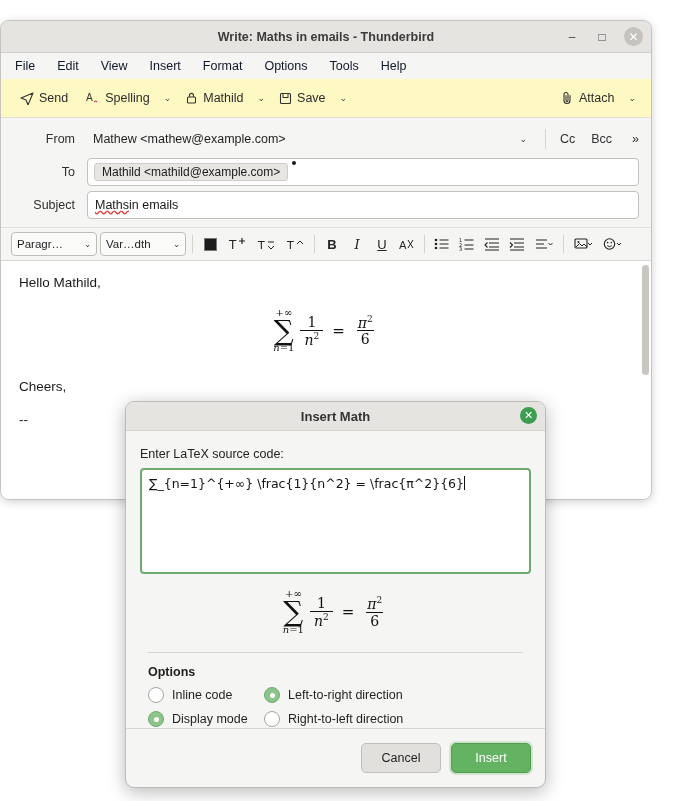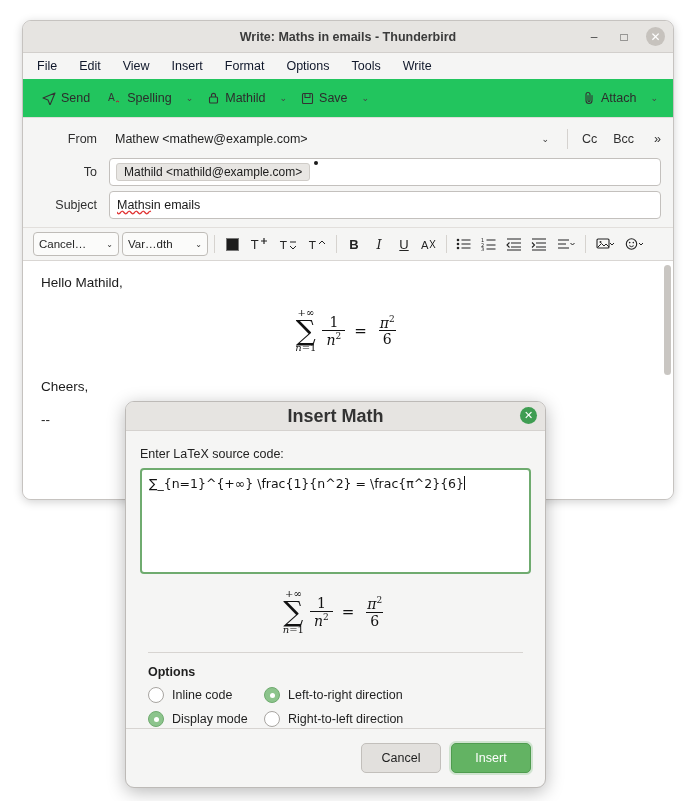--- a/index.html
+++ b/index.html
@@ -13,21 +13,21 @@
     font-family: "Liberation Sans", sans-serif;
     font-size: 13px;
     color: #202020;
     position: relative;
     overflow: hidden;
   }
 
   
   #compose-window {
     position: absolute;
-    left: 22px;
+    left: 0;
     top: 20px;
     width: 650px;
     height: 478px;
     background: #f5f5f4;
     border: 1px solid #c6c3c0;
     border-radius: 9px;
     box-shadow: 0 2px 10px rgba(0,0,0,0.18);
     overflow: hidden;
   }
 
@@ -93,21 +93,21 @@
     cursor: default;
   }
 
   
   .toolbar {
     height: 38px;
     display: flex;
     align-items: center;
     padding: 0 12px;
     gap: 4px;
-    background: #22c55e;
+    background: #fef9c3;
     border-bottom: 1px solid #e0ddda;
   }
   .tb-btn {
     display: flex;
     align-items: center;
     gap: 5px;
     padding: 4px 7px;
     border-radius: 4px;
     font-size: 12.5px;
     color: #2c2c2c;
@@ -329,21 +329,21 @@
   .dlg-title {
     height: 28px;
     background: #e6e4e1;
     border-bottom: 1px solid #d5d2cf;
     display: flex;
     align-items: center;
     justify-content: center;
     position: relative;
   }
   .dlg-title span {
-    font-size: 18px;
+    font-size: 13px;
     font-weight: bold;
     color: #333;
   }
   .dlg-close {
     position: absolute;
     right: 8px;
     top: 5px;
     width: 17px; height: 17px;
     border-radius: 50%;
     background: #3f9d52;
@@ -470,21 +470,21 @@
   </div>
 
   <div class="menubar">
     <div class="menu-item">File</div>
     <div class="menu-item">Edit</div>
     <div class="menu-item">View</div>
     <div class="menu-item">Insert</div>
     <div class="menu-item">Format</div>
     <div class="menu-item">Options</div>
     <div class="menu-item">Tools</div>
-    <div class="menu-item">Write</div>
+    <div class="menu-item">Help</div>
   </div>
 
   <div class="toolbar">
     <div class="tb-btn">
       <span>
         <svg class="icon-svg" width="14" height="14" viewBox="0 0 14 14">
             <path d="M1 7l12-5-5 12-2-5z" fill="none" stroke="#333" stroke-width="1.1" stroke-linejoin="round"></path>
           </svg>
       </span>
       <span>Send</span>
@@ -560,21 +560,21 @@
       <div class="field-label">Subject</div>
       <div class="subject-input">
         <span class="spell-underline">Maths</span>
           <span> in emails</span>
       </div>
     </div>
   </div>
 
   <div class="formatbar">
     <div class="combo">
-      <span>Cancel…</span>
+      <span>Paragr…</span>
       <span class="mini-caret">⌄</span>
     </div>
     <div class="combo">
       <span>Var…dth</span>
       <span class="mini-caret">⌄</span>
     </div>
     <div class="fb-sep"></div>
     <div class="fb-btn">
         <span class="color-swatch"></span>
       </div>

